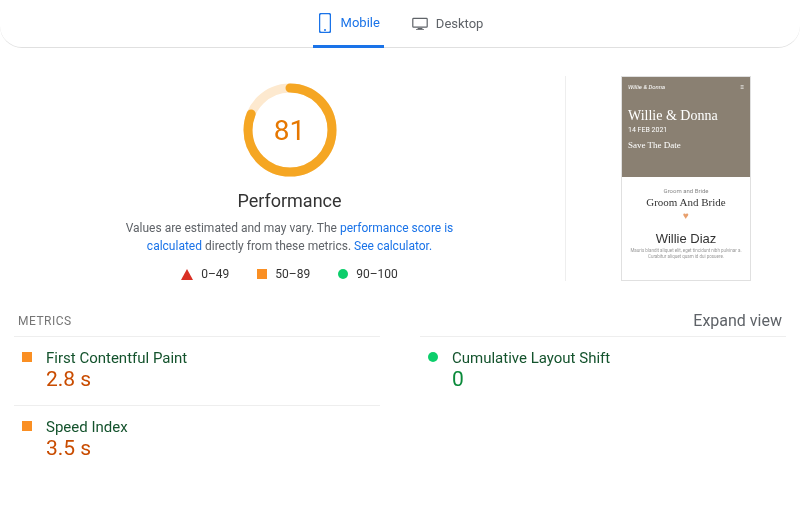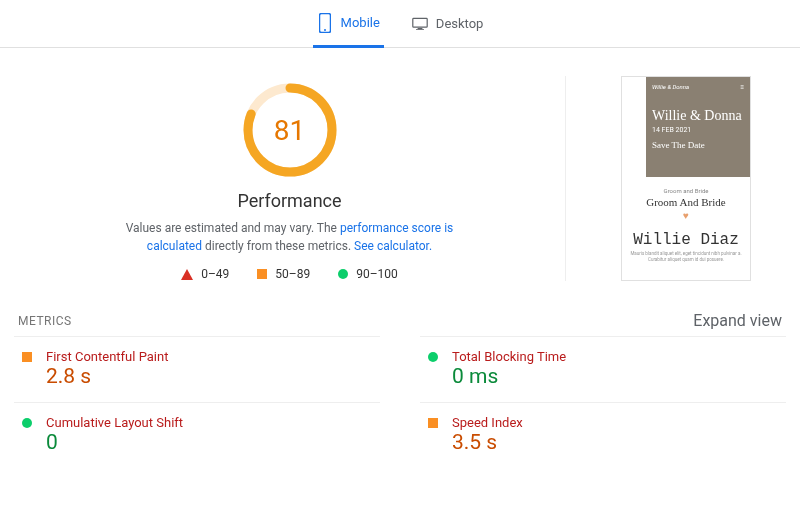--- a/index.html
+++ b/index.html
@@ -1,53 +1,53 @@
 <!DOCTYPE html>
 <html><head>
 <meta charset="utf-8">
 <style>
   * { box-sizing: border-box; margin: 0; padding: 0; }
   body { font-family: Roboto, Arial, sans-serif; background: #fff; color: #212121; font-size: 13px; width: 800px; }
-  .tabs { display: flex; justify-content: center; align-items: center; height: 48px; border-bottom: 1px solid #e0e0e0; gap: 24px; }
+  .tabs { display: flex; justify-content: center; align-items: center; height: 48px; border-bottom: 1px solid #e0e0e0; gap: 24px; border-radius: 22px; }
   .tab { display: flex; align-items: center; gap: 8px; padding: 0 4px; height: 100%; cursor: pointer; color: #5f6368; }
   .tab.active { color: #1a73e8; border-bottom: 3px solid #1a73e8; margin-bottom: -1px; }
   .tab .icon-box { width: 16px; height: 24px; display: flex; align-items: center; justify-content: center; }
   .content { padding: 28px 14px 0 14px; }
   .top { display: flex; }
   .perf-col { flex: 1; display: flex; flex-direction: column; align-items: center; padding: 4px 18px 0 18px; border-right: 1px solid #eee; }
   .gauge-wrap { position: relative; width: 100px; height: 100px; margin-bottom: 8px; }
   .gauge-label { position: absolute; top:0; left:0; width:100%; height:100%; display:flex; align-items:center; justify-content:center; font-size: 28px; color:#e67700; }
   .perf-title { font-size: 18px; color: #333; margin: 2px 0 8px; }
   .perf-desc { text-align: center; color: #5f6368; font-size: 12px; line-height: 1.5; max-width: 340px; }
   .perf-desc a { color: #1a73e8; text-decoration: none; }
   .legend { display: flex; gap: 28px; margin-top: 12px; align-items: center; justify-content:center; font-size: 12px; color:#333; }
   .legend-item { display: flex; align-items: center; gap: 8px; }
   .tri { width: 0; height: 0; border-left: 6px solid transparent; border-right: 6px solid transparent; border-bottom: 11px solid #d93025; }
   .sq { width: 10px; height: 10px; background: #fa8f23; }
   .circ { width: 10px; height: 10px; border-radius: 50%; background: #0cce6b; }
   .preview-col { width: 220px; display:flex; justify-content:center; padding: 0 0 0 20px; }
   .phone { width: 130px; border: 1px solid #e0e0e0; background:#fff; font-size: 6px; color:#444; text-align:center; }
-  .hero { position: relative; background:#8a8072; height: 100px; color:#fff; padding: 6px; text-align:left;margin-left:24px; }
+  .hero { position: relative; background:#8a8072; height: 100px; color:#fff; padding: 6px; text-align:left; }
   .hero-top { display:flex; justify-content:space-between; font-size:6px; font-style:italic; }
   .hero h1 { font-family: 'Brush Script MT', cursive; font-size: 14px; margin-top: 18px; font-weight: normal; }
   .hero .date { font-size: 7px; margin-top: 2px; }
   .hero .save { font-family: 'Brush Script MT', cursive; font-size: 9px; margin-top: 6px; }
   .gb { padding: 10px 4px 6px; }
   .gb .small { font-size: 6px; color:#888; }
   .gb .script { font-family: 'Brush Script MT', cursive; font-size: 11px; color:#333; margin-top:2px; }
   .gb .heart { color:#e8a06e; font-size:10px; margin-top:2px; }
-  .gb .name { font-family:Liberation Mono, monospace; font-size:16px; margin-top:10px; color:#333; }
+  .gb .name { font-family:Liberation Sans, sans-serif; font-size:13px; margin-top:10px; color:#333; }
   .gb .filler { font-size:4.5px; color:#999; margin-top:2px; line-height:1.3; }
   .metrics-header { display:flex; justify-content: space-between; align-items:center; margin: 30px 0 6px 0; padding: 0 4px; }
   .metrics-header .label { color:#757575; font-size:12px; letter-spacing: 0.5px; }
   .metrics-header .expand { color:#5f6368; font-size:16px; cursor:pointer; }
   .metrics-grid { display:grid; grid-template-columns: 1fr 1fr; column-gap: 40px; }
   .metric { padding: 12px 6px 14px 6px; border-top: 1px solid #eee; display:flex; gap: 12px; }
   .metric .ind { width: 14px; padding-top:3px; display:flex; justify-content:center; }
-  .metric .body .name { font-size: 13px; color:#b91c1c; }
+  .metric .body .name { font-size: 15px; color:#14532d; }
   .metric .body .val { font-size: 21px; margin-top: 0; }
   .val.orange { color:#c94c00; }
   .val.red { color:#d93025; }
   .val.green { color:#0a8a3a; }
 </style>
 </head>
 <body>
 
 <div class="tabs">
   <div class="tab active">
@@ -136,29 +136,20 @@
       <div class="body">
         <div class="name">First Contentful Paint</div>
         <div class="val orange">2.8 s</div>
       </div>
     </div>
     <div class="metric">
       <div class="ind">
           <span class="circ"></span>
         </div>
       <div class="body">
-        <div class="name">Total Blocking Time</div>
-        <div class="val green">0 ms</div>
-      </div>
-    </div>
-    <div class="metric">
-      <div class="ind">
-          <span class="circ"></span>
-        </div>
-      <div class="body">
         <div class="name">Cumulative Layout Shift</div>
         <div class="val green">0</div>
       </div>
     </div>
     <div class="metric">
       <div class="ind">
           <span class="sq"></span>
         </div>
       <div class="body">
         <div class="name">Speed Index</div>

